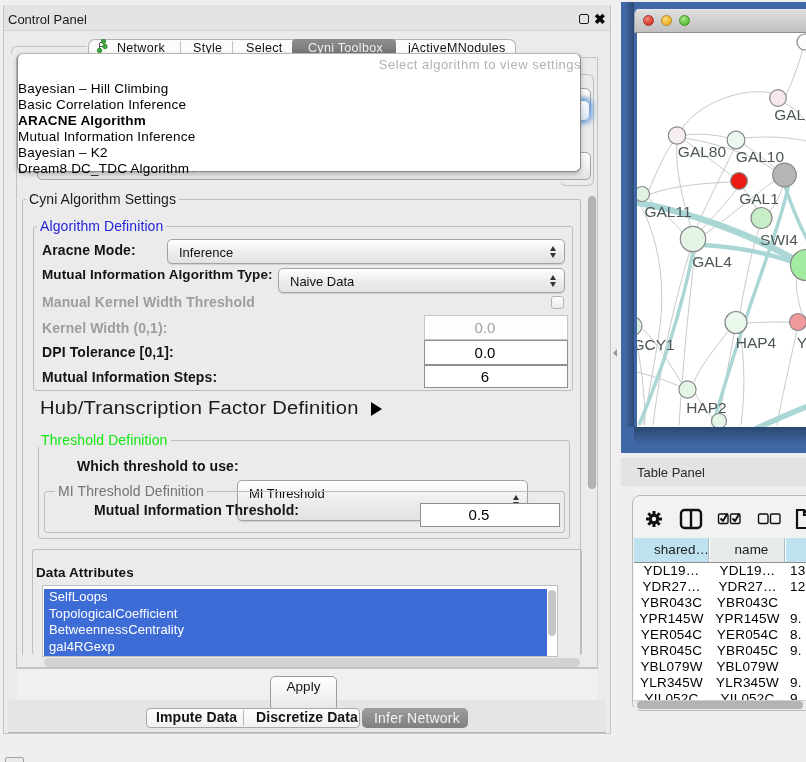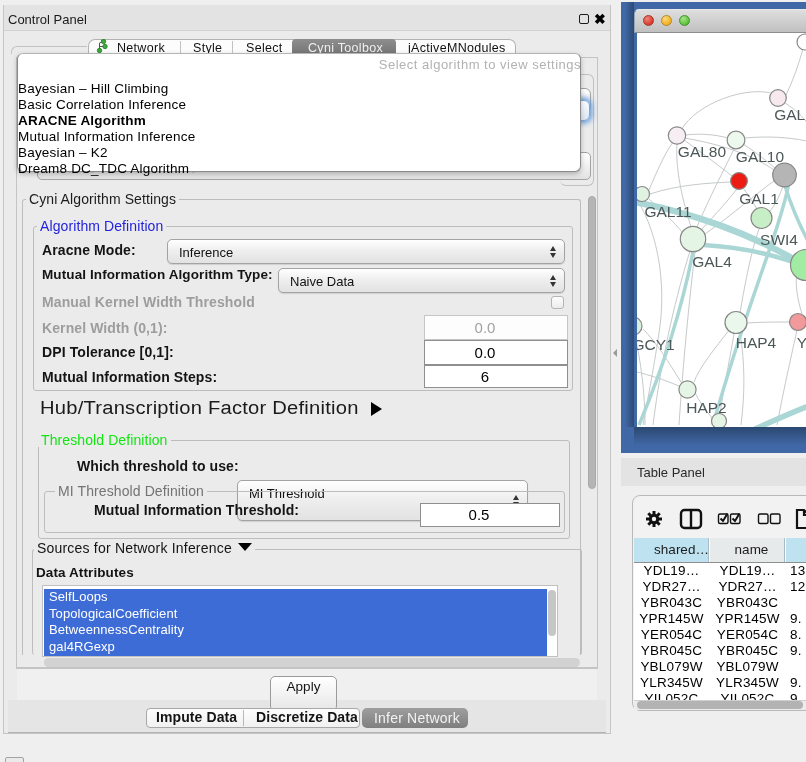--- a/index.html
+++ b/index.html
@@ -100,21 +100,20 @@
       <span class="arr"></span>
     </div>
 
   <div class="abs grp" style="left:44px;top:491px;width:521px;height:42px;"></div>
   <div class="grplabel" style="left:55px;top:484px;color:#737373;">MI Threshold Definition</div>
 
   <div class="abs b13" style="left:50px;top:502px;margin-left:44px;">Mutual Information Threshold:</div>
   <div class="field" style="left:420px;top:503px;width:140px;height:24px;border:1px solid #8f8f8f;color:#000;line-height:22px;">0.5</div>
 
   <div class="abs grp" style="left:32px;top:549px;width:550px;height:106px;border-bottom:none;"></div>
-  <div class="grplabel" style="left:34px;top:541px;font-size:14px;letter-spacing:0.2px;color:#141414;">Sources for Network Inference <span style="display:inline-block;width:0;height:0;border-top:8px solid #000;border-left:7px solid transparent;border-right:7px solid transparent;vertical-align:2px;margin-left:2px;"></span></div>
   <div class="abs b13" style="left:36px;top:565px;font-size:13.5px;">Data Attributes</div>
 
   <div class="abs" style="left:42px;top:585px;width:516px;height:72px;border:1px solid #c0c0c0;background:#fff;overflow:hidden;">
     <div style="position:absolute;left:1px;top:3px;width:503px;height:67px;background:#3d6cd7;"></div>
     <div style="position:absolute;left:6px;top:3px;font-size:13px;letter-spacing:0.1px;line-height:16.7px;color:#fff;">SelfLoops<br>TopologicalCoefficient<br>BetweennessCentrality<br>gal4RGexp</div>
     <div style="position:absolute;left:505px;top:4px;width:8px;height:46px;border-radius:4px;background:#c6c6c6;"></div>
   </div>
 
   <div class="abs" style="left:44px;top:658px;width:536px;height:9px;border-radius:4.5px;background:#d2d2d2;"></div>
   <div class="abs" style="left:16px;top:668px;width:582px;height:1px;background:#c4c4c4;"></div>

